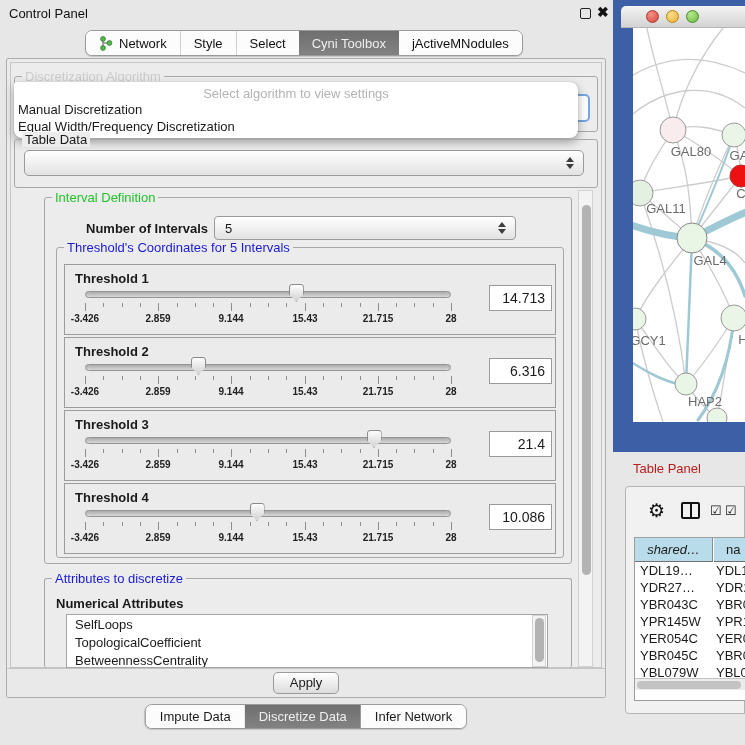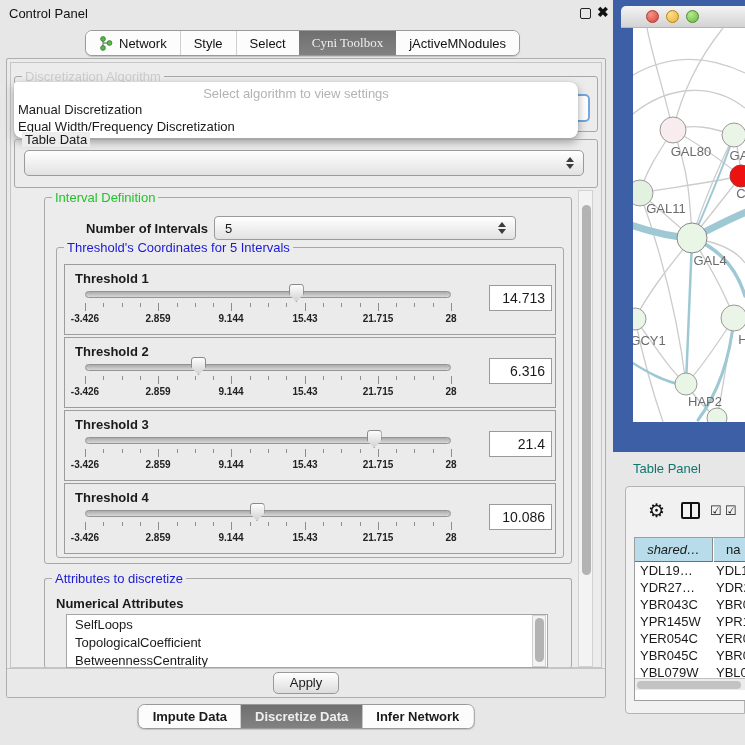--- a/index.html
+++ b/index.html
@@ -13,21 +13,21 @@
   .titlebar .title { position:absolute; left:9px; top:6px; color:#111; }
   .float-box { position:absolute; left:580px; top:8px; width:11px; height:11px; border:1.5px solid #222; border-radius:2px; }
   .close-x { position:absolute; left:597px; top:4px; font-weight:bold; font-size:14px; color:#111; }
 
   .topTabs { position:absolute; left:85px; top:30px; height:26px; display:flex; align-items:stretch;
              border:1px solid #9a9a9a; border-radius:7px; overflow:hidden; background:#fcfcfc;
              box-shadow:0 1px 1px rgba(0,0,0,.15); }
   .topTabs .tab { display:flex; align-items:center; gap:6px; padding:0 13px; background:#fcfcfc; color:#111;
                   border-left:1px solid #cfcfcf; cursor:default; white-space:nowrap; }
   .topTabs .tab:first-child { border-left:none; }
-  .topTabs .tab.active { background:linear-gradient(#6f6f6f,#828282); color:#efefef; border-left:none;font-family:Liberation Serif, serif; }
+  .topTabs .tab.active { background:linear-gradient(#6f6f6f,#828282); color:#efefef; border-left:none; }
   .topTabs .tab.after-active { border-left:none; }
 
   .mainpanel { position:absolute; left:6px; top:58px; width:600px; height:640px; background:#ebebeb;
                border:1px solid #aeaeae; border-radius:2px; }
   .innerpanel { position:absolute; left:10px; top:62px; width:592px; height:606px; background:#ececec;
                 border:1px solid #c6c6c6; }
 
   
   .gbox { position:absolute; border:1px solid #a8a8a8; border-radius:3px; background:transparent; }
   .glabel { position:absolute; font-size:13px; background:#ececec; padding:0 3px; white-space:nowrap; }
@@ -73,35 +73,35 @@
   
   .attrlist { position:absolute; left:66px; top:614px; width:482px; height:54px; background:#fff;
               border:1px solid #a5a5a5; overflow:hidden; }
   .attrlist .row { padding:2px 0 0 8px; height:18px; white-space:nowrap; }
 
   .btn { position:absolute; background:linear-gradient(#ffffff,#dcdcdc); border:1px solid #9a9a9a;
          border-radius:5px; text-align:center; }
 
   .bottomTabs { position:absolute; left:306px; top:704px; transform:translateX(-50%); height:25px; display:flex;
                 border:1px solid #9a9a9a; border-radius:7px; overflow:hidden; background:#fcfcfc;
-                box-shadow:0 1px 1px rgba(0,0,0,.15);font-weight:bold; }
+                box-shadow:0 1px 1px rgba(0,0,0,.15); }
   .bottomTabs .tab { display:flex; align-items:center; padding:0 14px; border-left:1px solid #cfcfcf; background:#fcfcfc; }
   .bottomTabs .tab:first-child { border-left:none; }
   .bottomTabs .tab.active { background:linear-gradient(#6f6f6f,#828282); color:#efefef; border-left:none; }
   .bottomTabs .tab.after-active { border-left:none; }
 
   
   .netwin { position:absolute; left:613px; top:0; width:132px; height:452px; background:#3c5fa6; }
   .nettitle { position:absolute; left:8px; top:6px; width:124px; height:22px;
               background:linear-gradient(#f4f4f4,#d3d3d3); border-radius:5px 0 0 0; border-bottom:1px solid #b5b5b5; }
   .light { position:absolute; top:4px; width:13px; height:13px; border-radius:50%; }
   .netcanvas { position:absolute; left:20px; top:28px; width:112px; height:394px; background:#fff; }
 
   
-  .tp-title { position:absolute; left:633px; top:461px; color:#0f766e; }
+  .tp-title { position:absolute; left:633px; top:461px; color:#b91c1c; }
   .tpwin { position:absolute; left:625px; top:486px; width:120px; height:228px; background:#f1f1f1;
            border:1px solid #b3b3b3; border-radius:4px 0 0 4px; }
   .tp-toolbar { position:absolute; left:0; top:0; right:0; height:48px; }
   .gear { position:absolute; left:22px; top:12px; font-size:19px; color:#111; }
   .splitic { position:absolute; left:55px; top:15px; width:19px; height:17px; border:2px solid #111; border-radius:2px; }
   .splitic:before { content:""; position:absolute; left:7px; top:0; bottom:0; width:2px; background:#111; }
   .cbx { position:absolute; top:16px; font-size:13px; color:#111; }
   .tpgrid { position:absolute; left:8px; top:50px; width:112px; height:164px; background:#fff;
             border:1px solid #9e9e9e; border-right:none; overflow:hidden; }
   .tphead { position:absolute; left:0; top:0; height:24px; background:#b9dcea; border-bottom:1px solid #6f6f6f;

